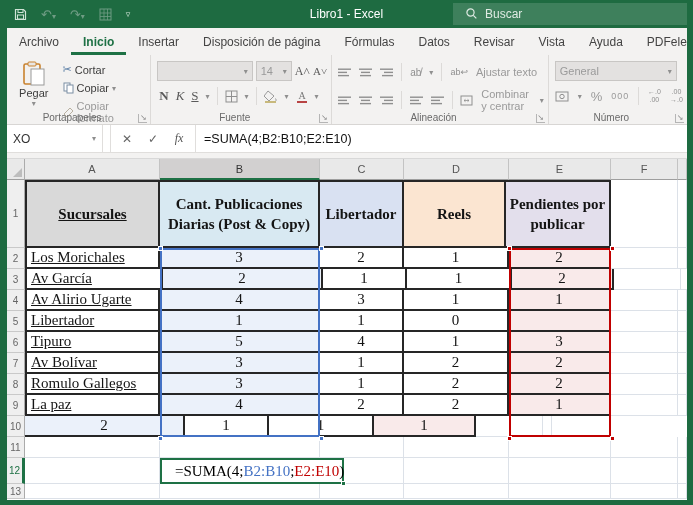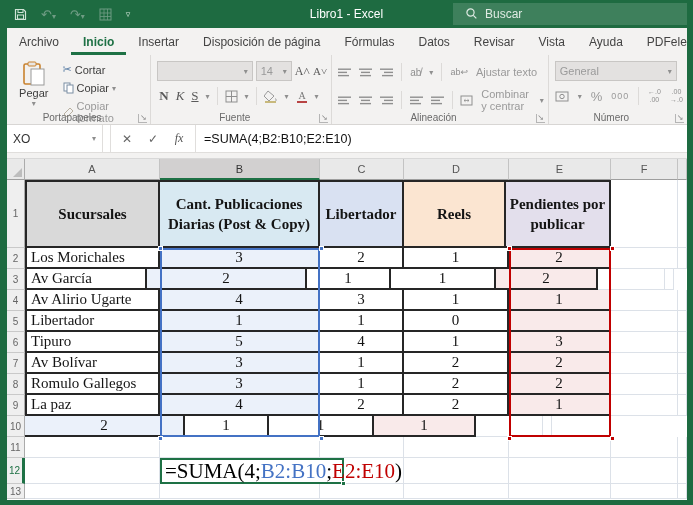--- a/index.html
+++ b/index.html
@@ -63,28 +63,28 @@
   .srow { display:flex; }
   .scell { flex:none; overflow:hidden; font-family:"Liberation Serif", serif; font-size:15px; color:#141414; display:flex; align-items:center; justify-content:center; }
   .colhead { background:#E9E9E9; border-right:1px solid #C3C3C3; border-bottom:1px solid #9E9E9E; font-family:"Liberation Sans", sans-serif; font-size:11px; color:#555; }
   .colhead.active { background:#D2D0D0; border-bottom:2px solid #1E7145; color:#333; }
   .gutter { background:#EFEFEF; border-right:1px solid #ABABAB; border-bottom:1px solid #C9C9C9; font-family:"Liberation Sans", sans-serif; font-size:10px; color:#666; }
   .gutter.active { border-right:3px solid #1E7145; color:#1E7145; }
   .corner { background:#E9E9E9; border-right:1px solid #ABABAB; border-bottom:1px solid #9E9E9E; position:relative; }
   .corner::after { content:""; position:absolute; right:2px; bottom:2px; border-style:solid; border-width:0 0 9px 9px; border-color:transparent transparent #BDBDBD transparent; }
   .plain { background:#fff; border-right:1px solid #DCE1E8; border-bottom:1px solid #DCE1E8; }
   .tbl { border-right:2px solid #262626; border-bottom:2px solid #262626; background:#fff; }
-  .tbl.first { border-left:2px solid #262626; }
+  .tbl.first { border-left:2px solid #262626;text-decoration:underline; }
   .tbl.toprow { border-top:2px solid #262626; }
   .hdr { font-weight:bold; text-align:center; line-height:1.35; padding:0 3px; }
   .namecell { justify-content:flex-start; padding-left:4px; }
 
   .range { position:absolute; pointer-events:none; }
   .handle { position:absolute; width:5px; height:5px; border:1px solid #fff; }
-  .editbox { position:absolute; background:#fff; border:2px solid #1E7145; display:flex; align-items:center; padding-left:3px; font-family:"Liberation Serif", serif; font-size:21px; }
+  .editbox { position:absolute; background:#fff; border:2px solid #1E7145; display:flex; align-items:center; padding-left:13px; font-family:"Liberation Serif", serif; font-size:15px; }
   .caret-line { display:inline-block; width:1px; height:17px; background:#000; margin-left:1px; }
   .editbox .ehandle { position:absolute; right:-4px; bottom:-4px; width:5px; height:5px; background:#1E7145; border:1px solid #fff; }
 
   svg { display:block; }
 </style>
 </head>
 <body>
 
 <div class="window">
 
@@ -376,21 +376,21 @@
         <div class="scell tbl first namecell" style="width: 135px; height: 21px;">Los Morichales</div>
         <div class="scell tbl" style="width: 160px; height: 21px; background: rgb(235, 241, 250);">3</div>
         <div class="scell tbl" style="width: 84px; height: 21px;">2</div>
         <div class="scell tbl" style="width: 105px; height: 21px;">1</div>
         <div class="scell tbl" style="width: 102px; height: 21px; background: rgb(249, 234, 234);">2</div>
         <div class="scell plain" style="width: 67px; height: 21px;"></div>
         <div class="scell plain" style="width: 9px; height: 21px;"></div>
       </div>
       <div class="srow">
         <div class="scell gutter" style="width: 18px; height: 21px;">3</div>
-        <div class="scell tbl first namecell" style="width: 122px; height: 21px;">Av García</div>
+        <div class="scell tbl first namecell" style="width: 138px; height: 21px;">Av García</div>
         <div class="scell tbl" style="width: 160px; height: 21px; background: rgb(235, 241, 250);">2</div>
         <div class="scell tbl" style="width: 84px; height: 21px;">1</div>
         <div class="scell tbl" style="width: 105px; height: 21px;">1</div>
         <div class="scell tbl" style="width: 102px; height: 21px; background: rgb(249, 234, 234);">2</div>
         <div class="scell plain" style="width: 67px; height: 21px;"></div>
         <div class="scell plain" style="width: 9px; height: 21px;"></div>
       </div>
       <div class="srow">
         <div class="scell gutter" style="width: 18px; height: 21px;">4</div>
         <div class="scell tbl first namecell" style="width: 135px; height: 21px;">Av Alirio Ugarte</div>

